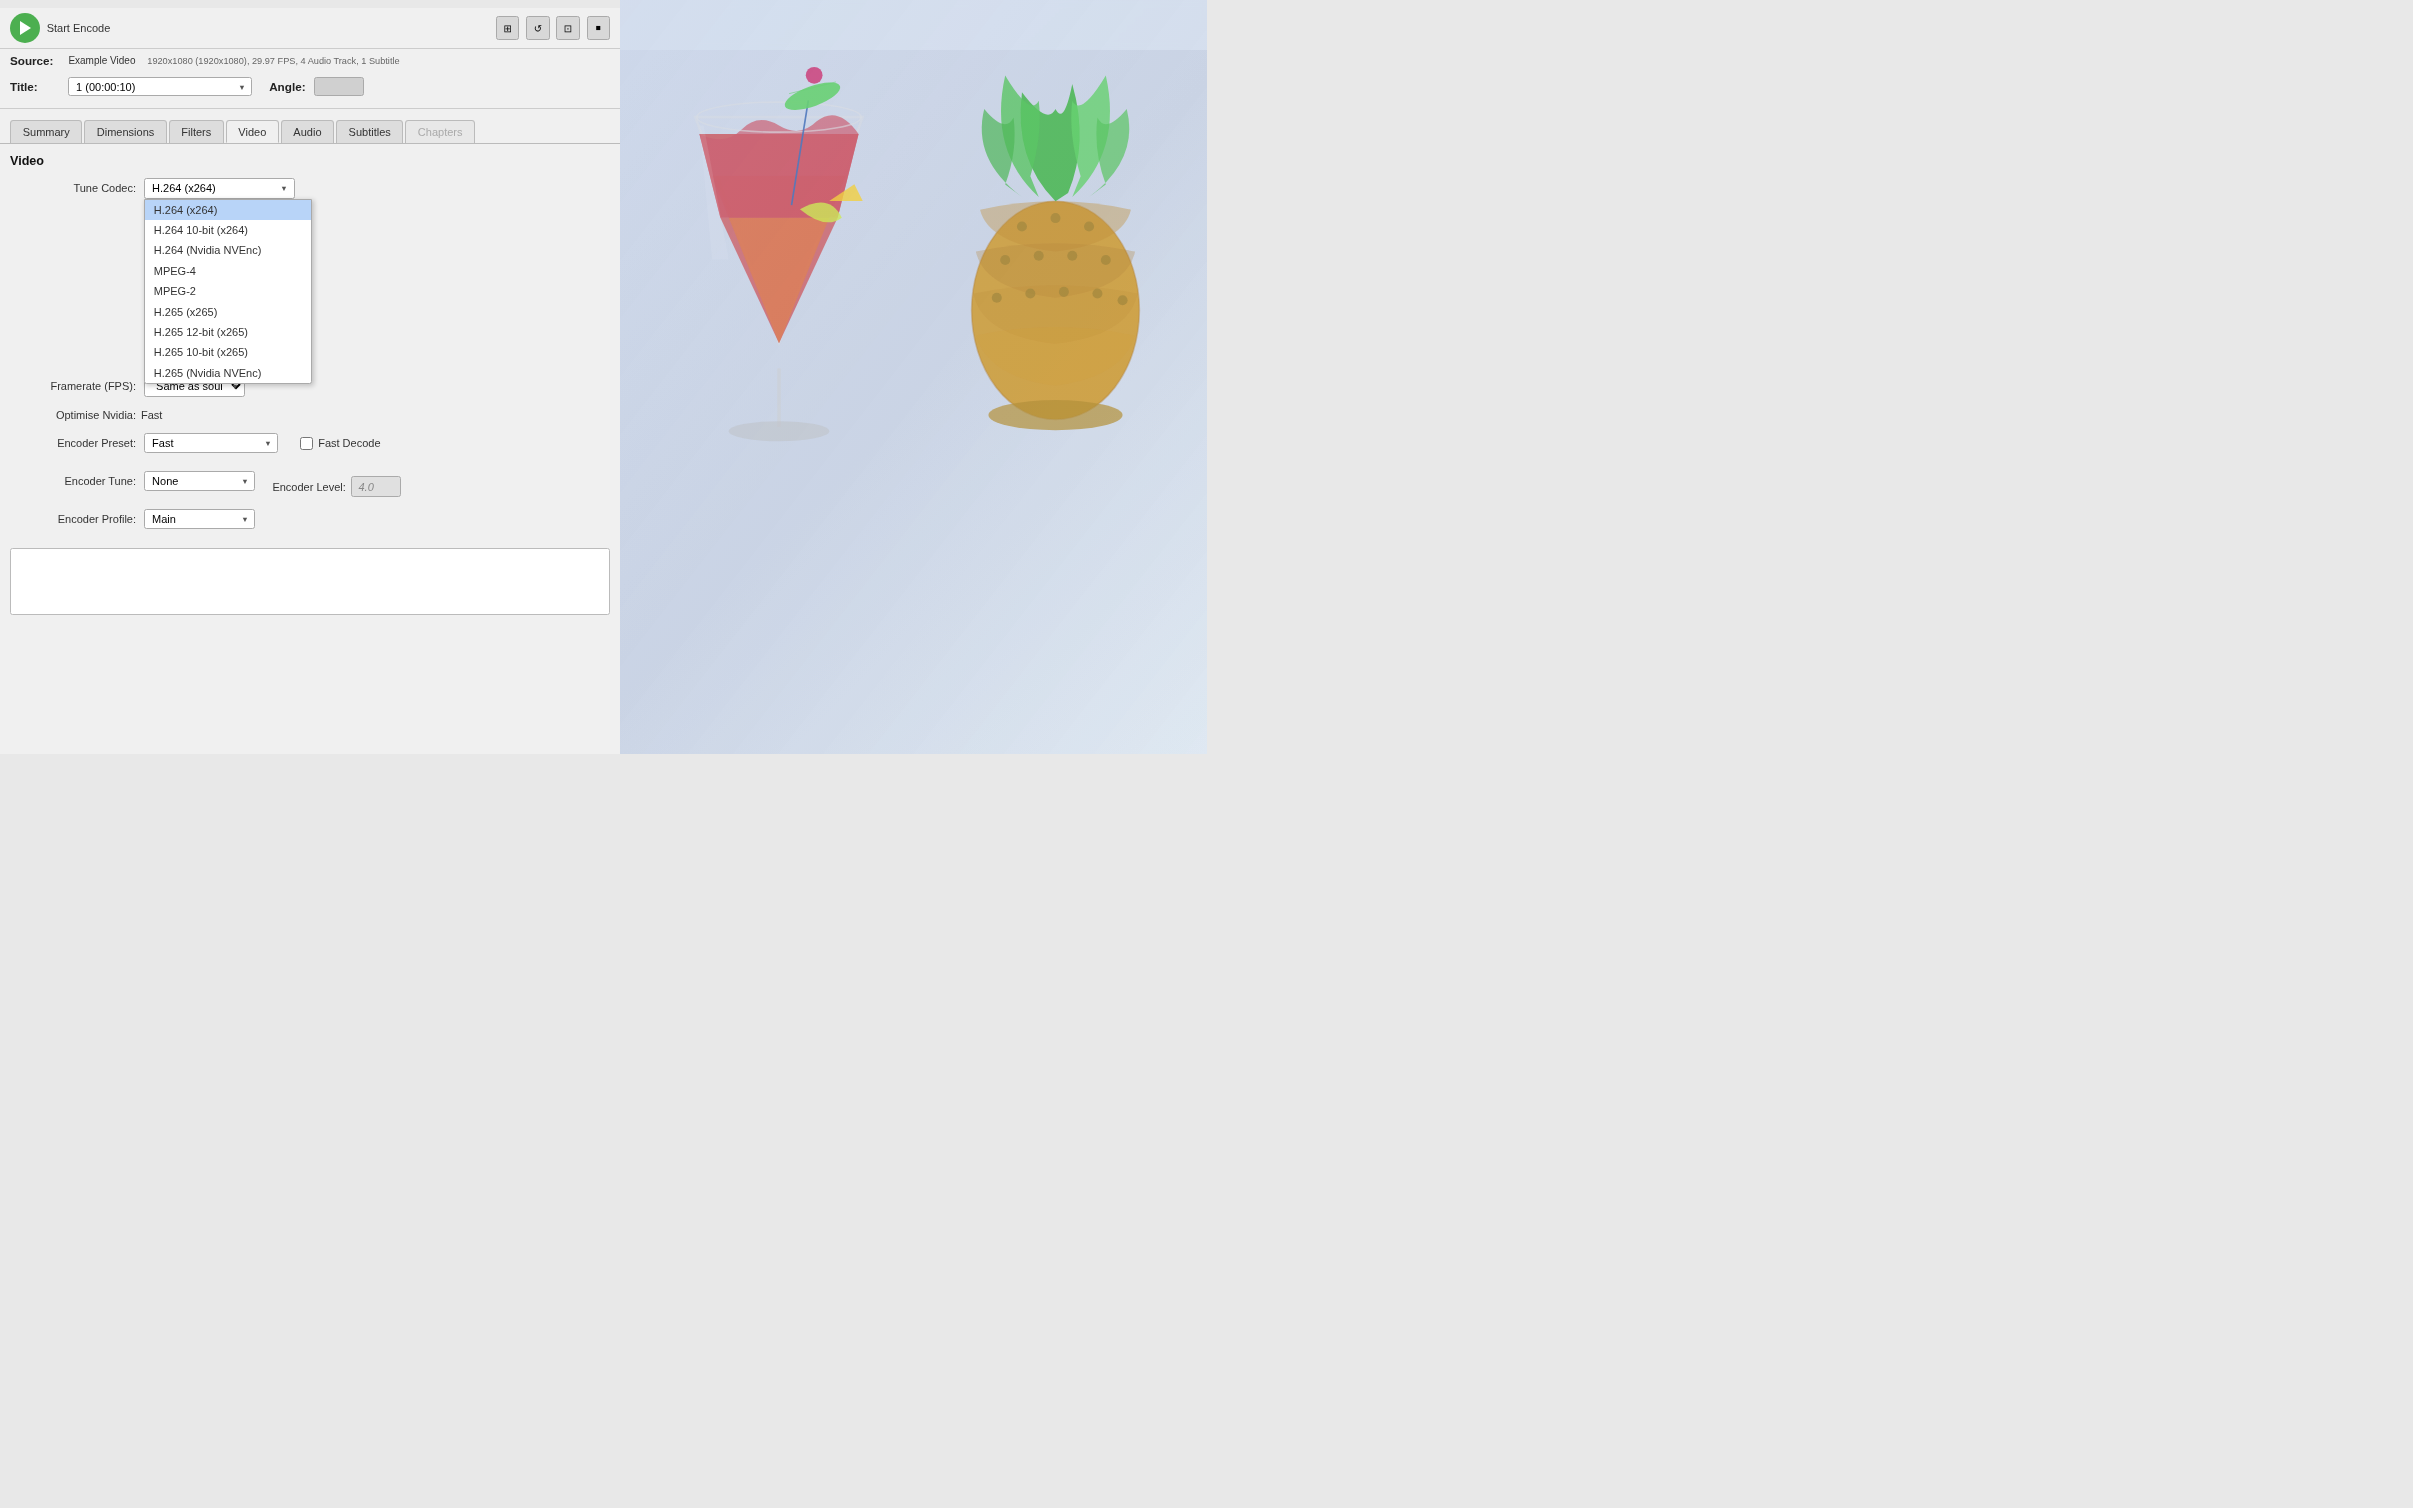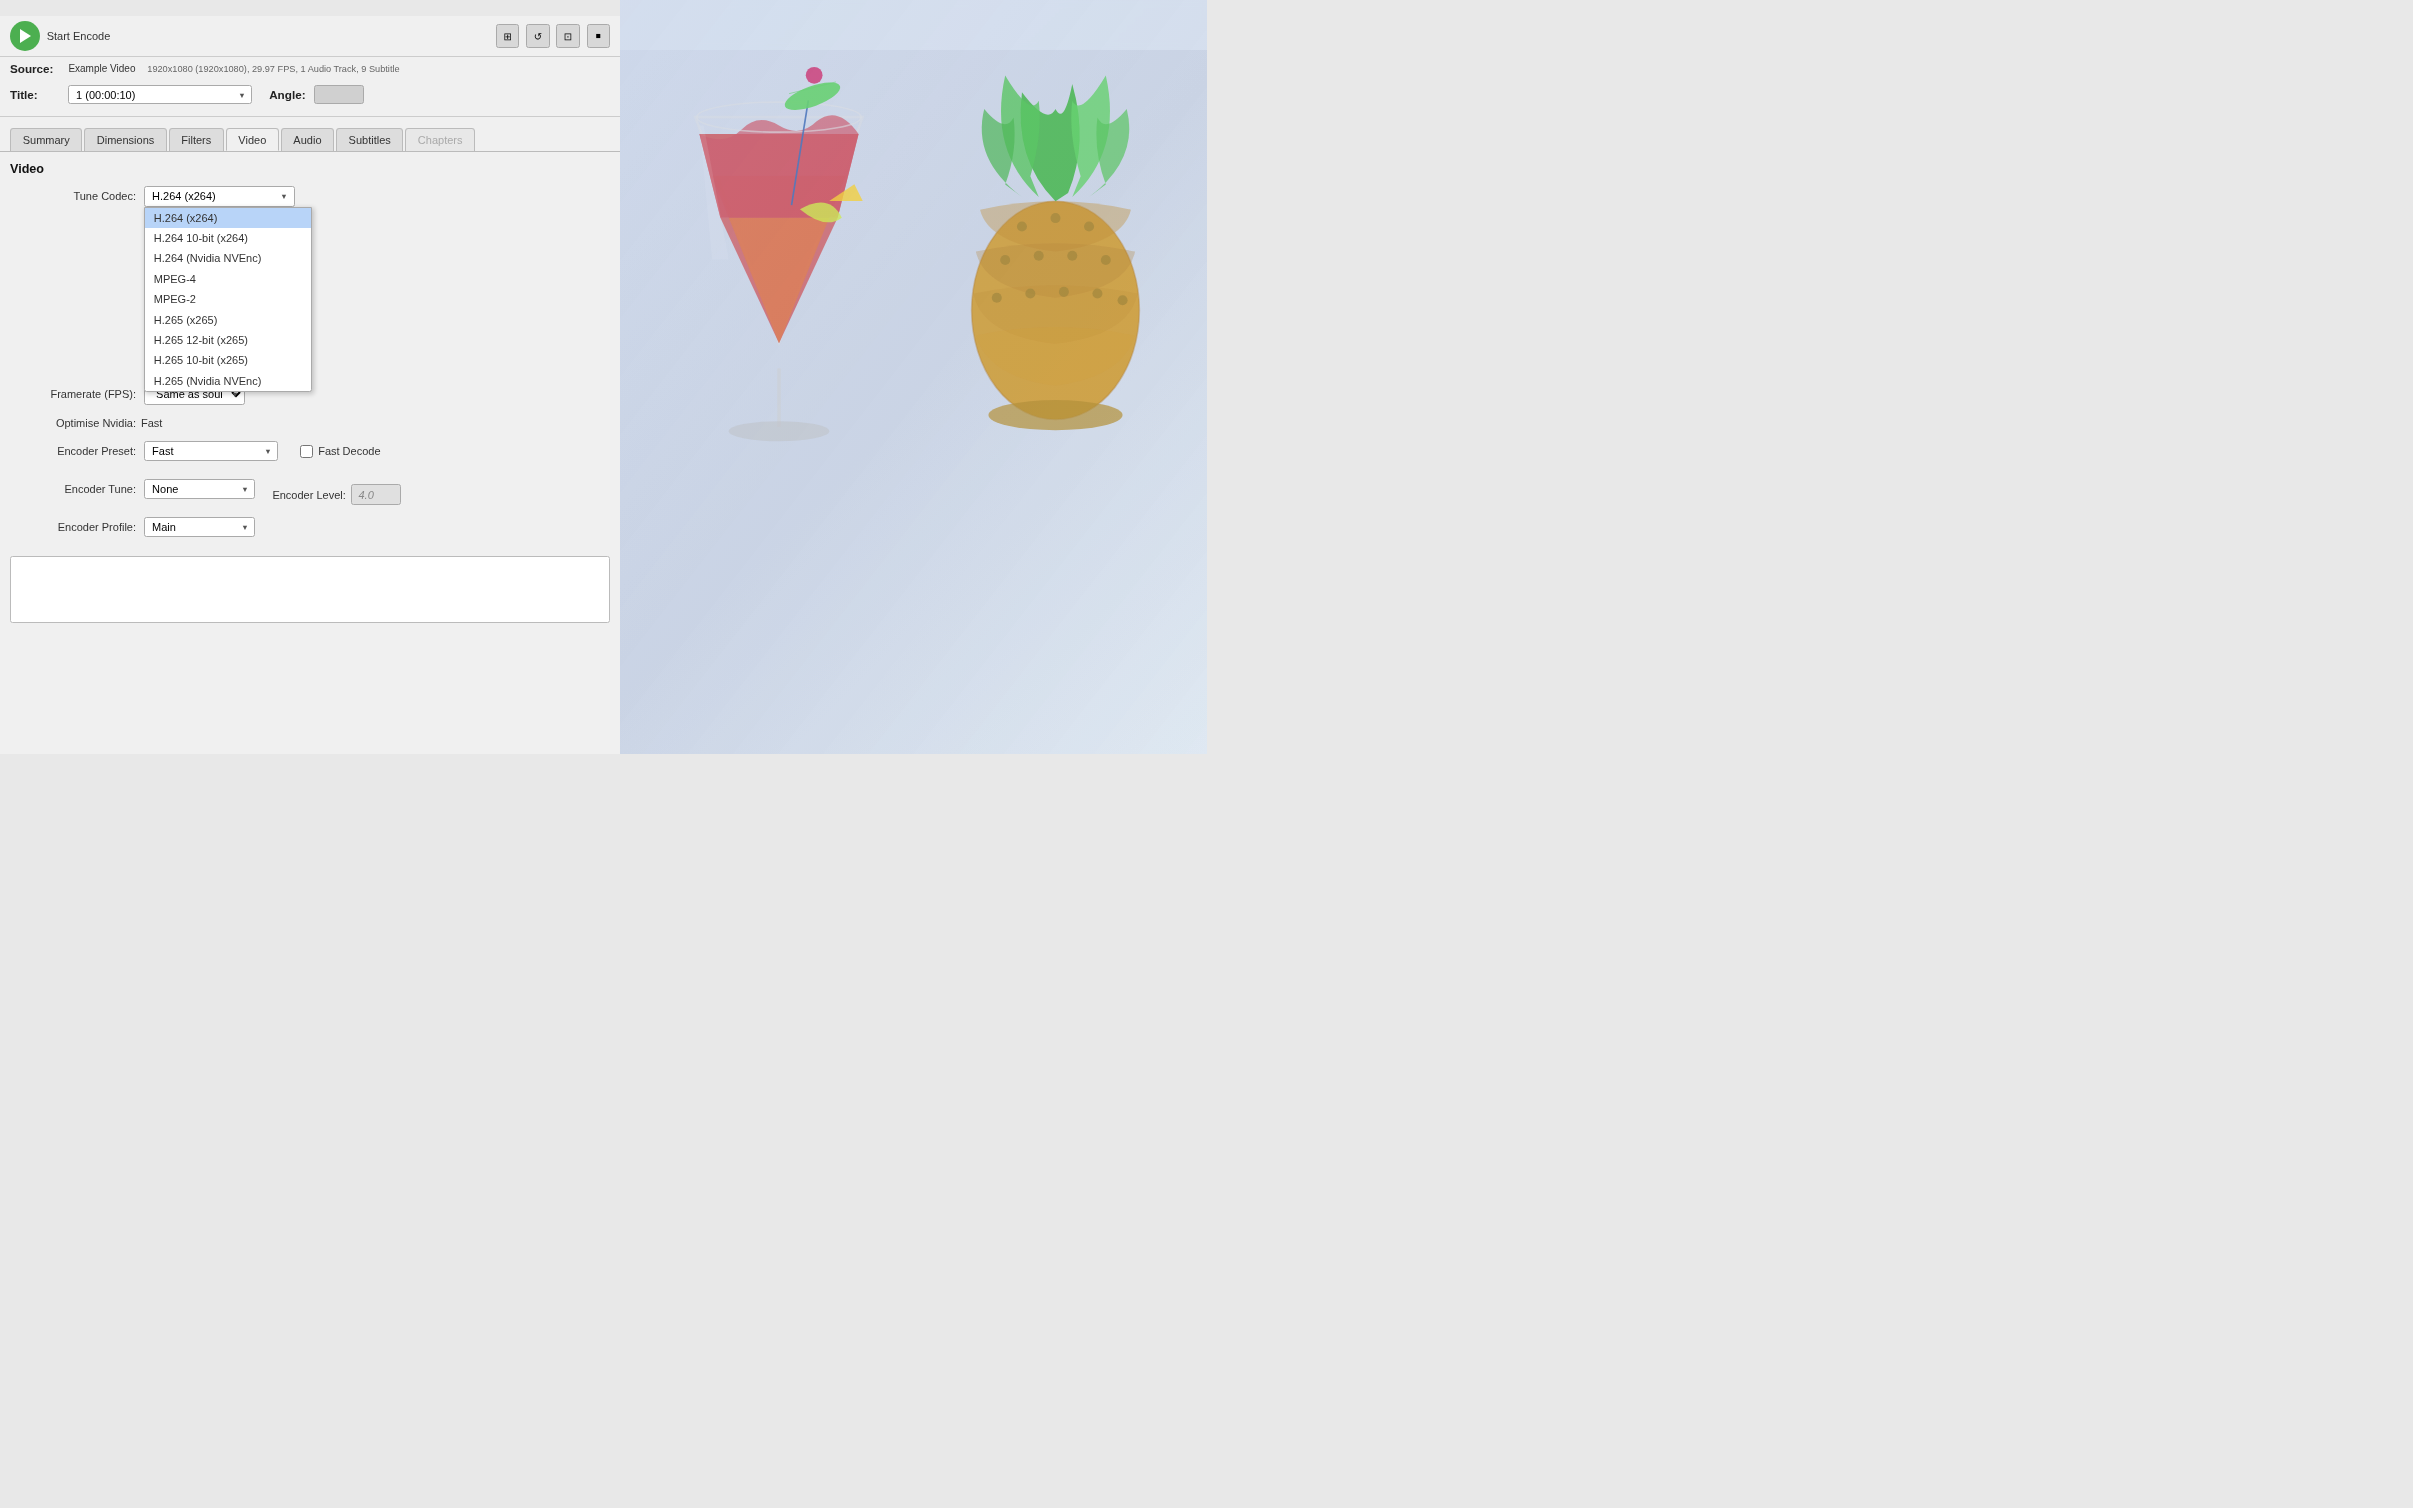--- a/index.html
+++ b/index.html
@@ -10,21 +10,21 @@
       height: 754px;
       overflow: hidden;
       position: relative;
     }
 
     .app-window {
       background: #f0f0f0;
       width: 620px;
       height: 754px;
       position: absolute;
-      top: 16px;
+      top: 8px;
       left: 0;
     }
 
     .field-row {
       display: flex;
       align-items: center;
       padding: 5px 10px;
       gap: 8.4px;
     }
 
@@ -442,21 +442,21 @@
     <div style="flex:1"></div>
     <div class="icon-btn" style="font-size:10px;">⊞</div>
     <div class="icon-btn" style="font-size:10px;">↺</div>
     <div class="icon-btn" style="font-size:10px;">⊡</div>
     <div class="icon-btn" style="font-size:10px;">⏹</div>
   </div>
 
   <div class="field-row">
     <span class="field-label">Source:</span>
     <span class="field-value">Example Video</span>
-    <span class="source-info">1920x1080 (1920x1080), 29.97 FPS, 1 Audio Track, 9 Subtitle</span>
+    <span class="source-info">1920x1080 (1920x1080), 29.97 FPS, 4 Audio Track, 1 Subtitle</span>
   </div>
 
   <div class="field-row">
     <span class="field-label">Title:</span>
     <div class="select-wrapper">
       <input class="title-input" type="text" value="1 (00:00:10)" style="">
     </div>
     <span class="angle-label">Angle:</span>
     <input class="angle-input" type="text" value="" style="">
   </div>

